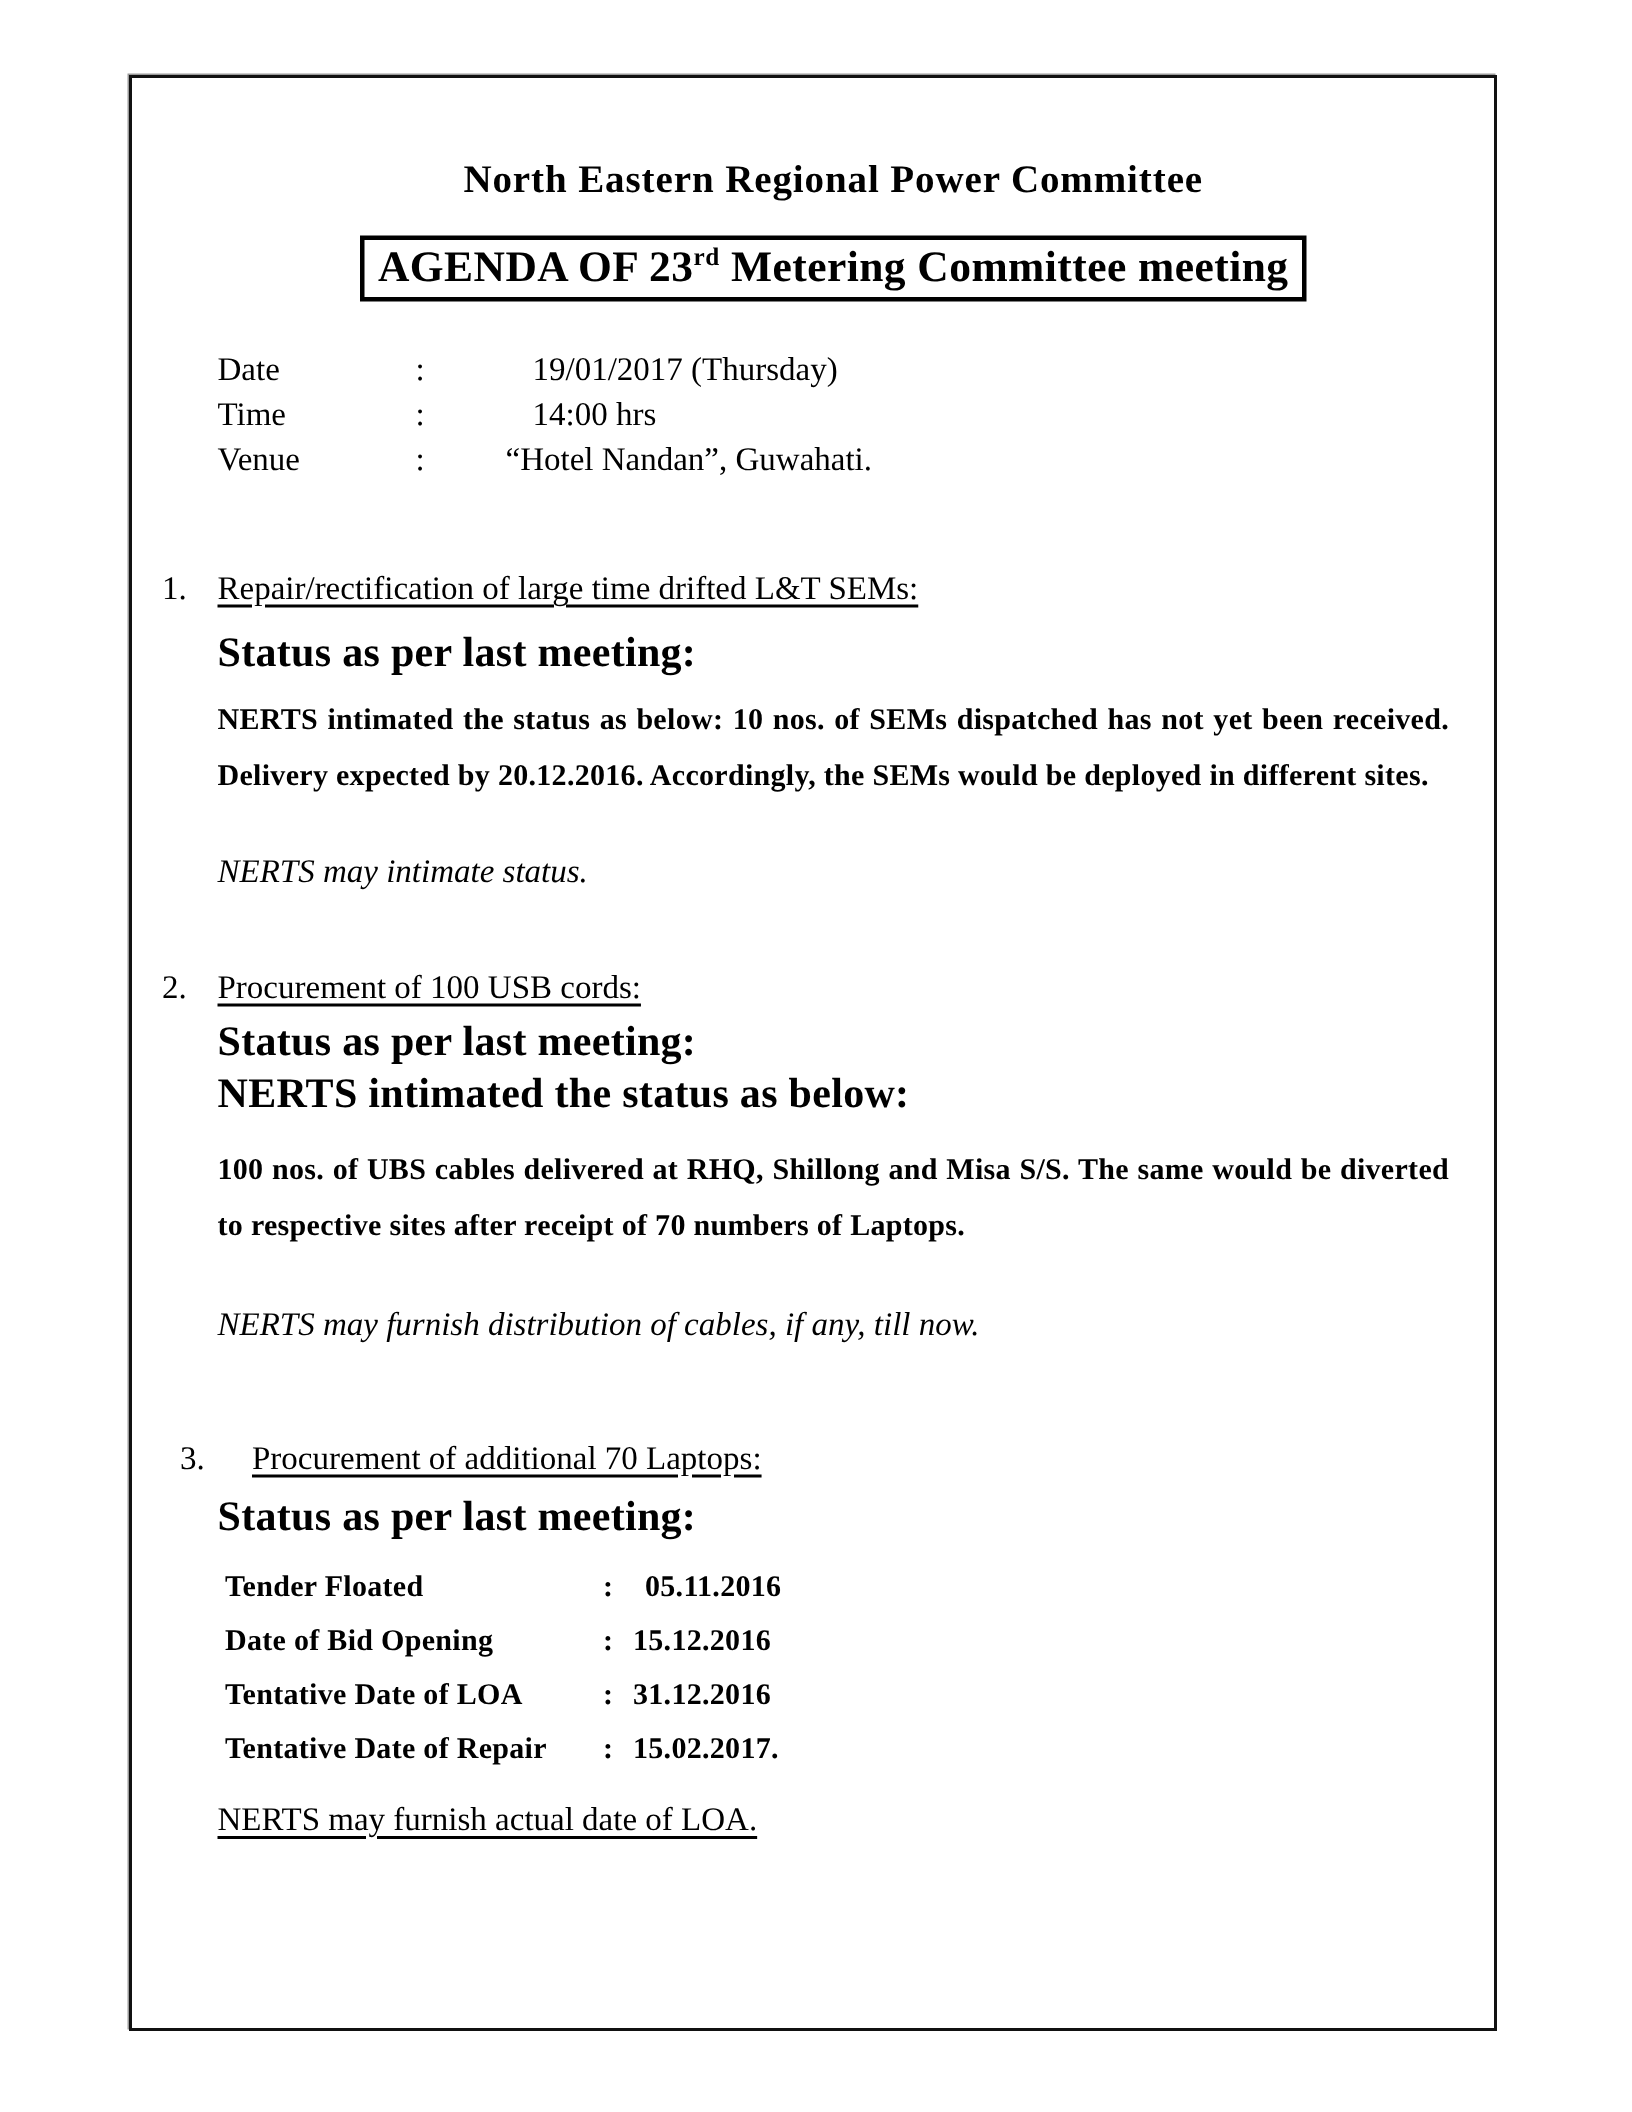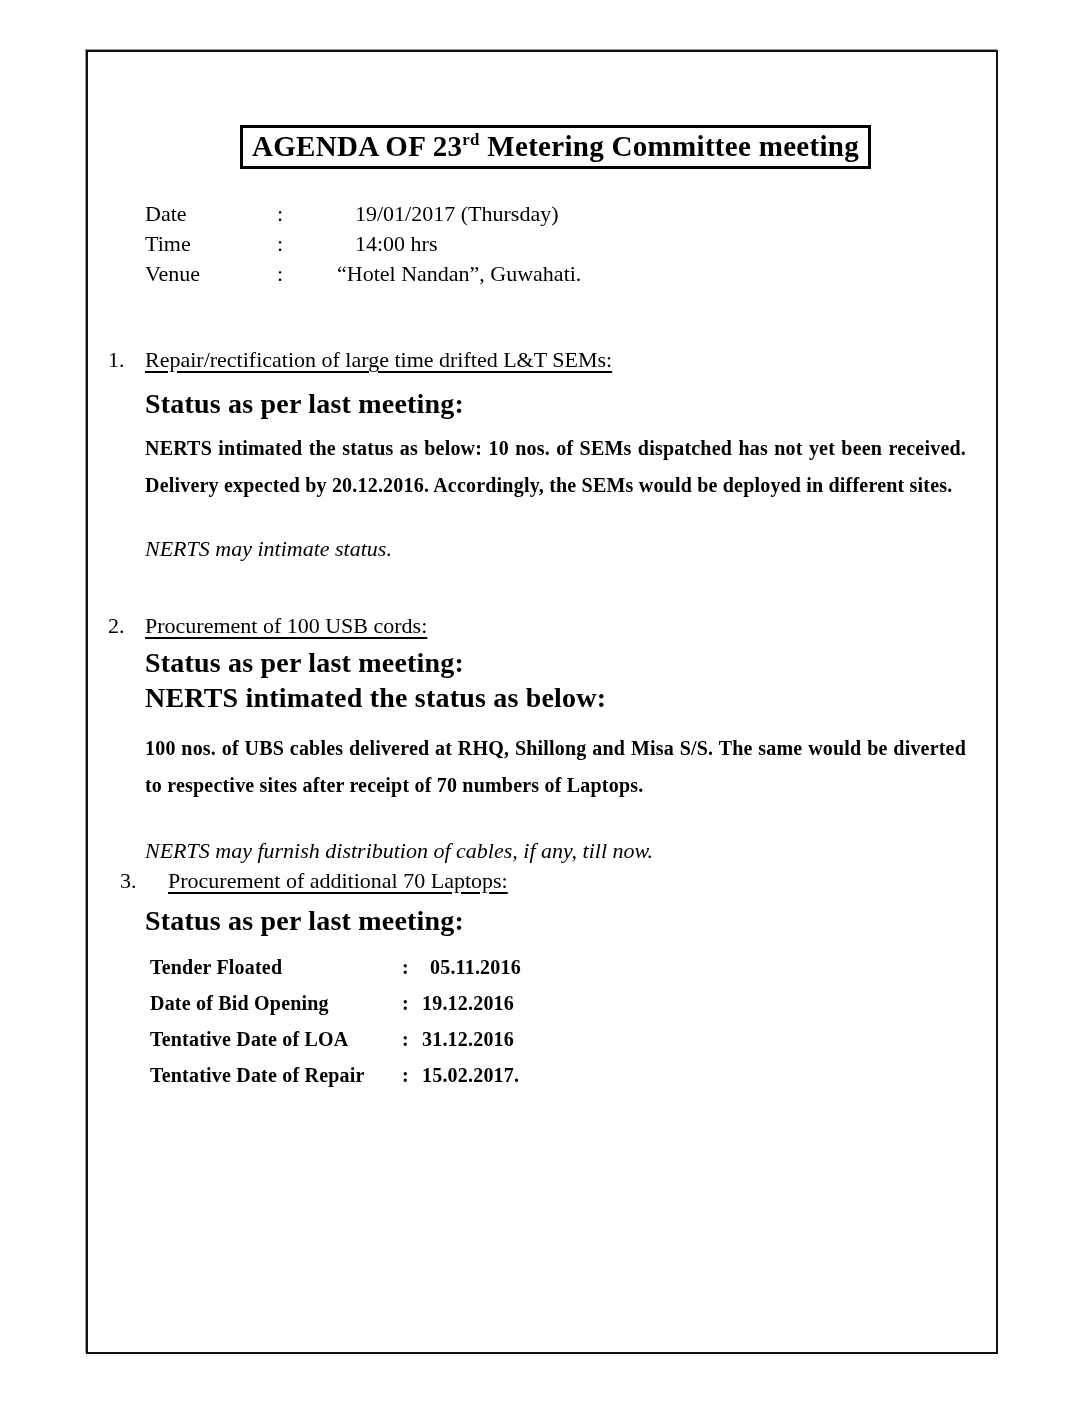--- a/index.html
+++ b/index.html
@@ -63,21 +63,21 @@
     width: 37px;
     margin-left: -37px;
   }
   .sec-title {
     text-decoration: underline;
     text-decoration-thickness: 2px;
     text-underline-offset: 4px;
   }
   .sec1 { margin-top: 56px; }
   .sec2 { margin-top: 47px; }
-  .sec3 { }
+  .sec3 { margin-top: 59px; }
   .sec3 .sec-num { width: 48px; margin-left: -25px; }
 
   .status {
     font-weight: bold;
     font-size: 28px;
     line-height: 26px;
     margin-top: 16px;
     letter-spacing: 0.2px;
   }
   .sec2 .status { margin-top: 9px; }
@@ -118,20 +118,21 @@
     text-decoration-thickness: 2px;
     text-underline-offset: 4px;
   }
 </style>
 </head>
 <body>
 
 <div class="page-border">
   <div class="content">
 
+    <div class="org-title">North Eastern Regional Power Committee</div>
 
     <div class="agenda-box-wrap">
       <div class="agenda-box"><span>AGENDA OF 23</span><sup>rd</sup><span> Metering Committee meeting</span></div>
     </div>
 
     <div class="meta">
       <div class="meta-row">
         <span class="meta-label">Date</span>
         <span class="meta-colon">:</span>
         <span class="meta-value">19/01/2017 (Thursday)</span>
@@ -169,30 +170,31 @@
 
       <div class="tbl">
         <div class="tbl-row first">
           <span class="tbl-label">Tender Floated</span>
           <span class="tbl-colon">:</span>
           <span class="tbl-value">05.11.2016</span>
         </div>
         <div class="tbl-row">
           <span class="tbl-label">Date of Bid Opening</span>
           <span class="tbl-colon">:</span>
-          <span class="tbl-value">19.12.2016</span>
+          <span class="tbl-value">15.12.2016</span>
         </div>
         <div class="tbl-row">
           <span class="tbl-label">Tentative Date of LOA</span>
           <span class="tbl-colon">:</span>
           <span class="tbl-value">31.12.2016</span>
         </div>
         <div class="tbl-row">
           <span class="tbl-label">Tentative Date of Repair</span>
           <span class="tbl-colon">:</span>
           <span class="tbl-value">15.02.2017.</span>
         </div>
       </div>
 
+      <div class="note-underline-wrap"><span class="note-underline">NERTS may furnish actual date of LOA.</span></div>
     </section>
 
   </div>
 </div>
 
 </body></html>

